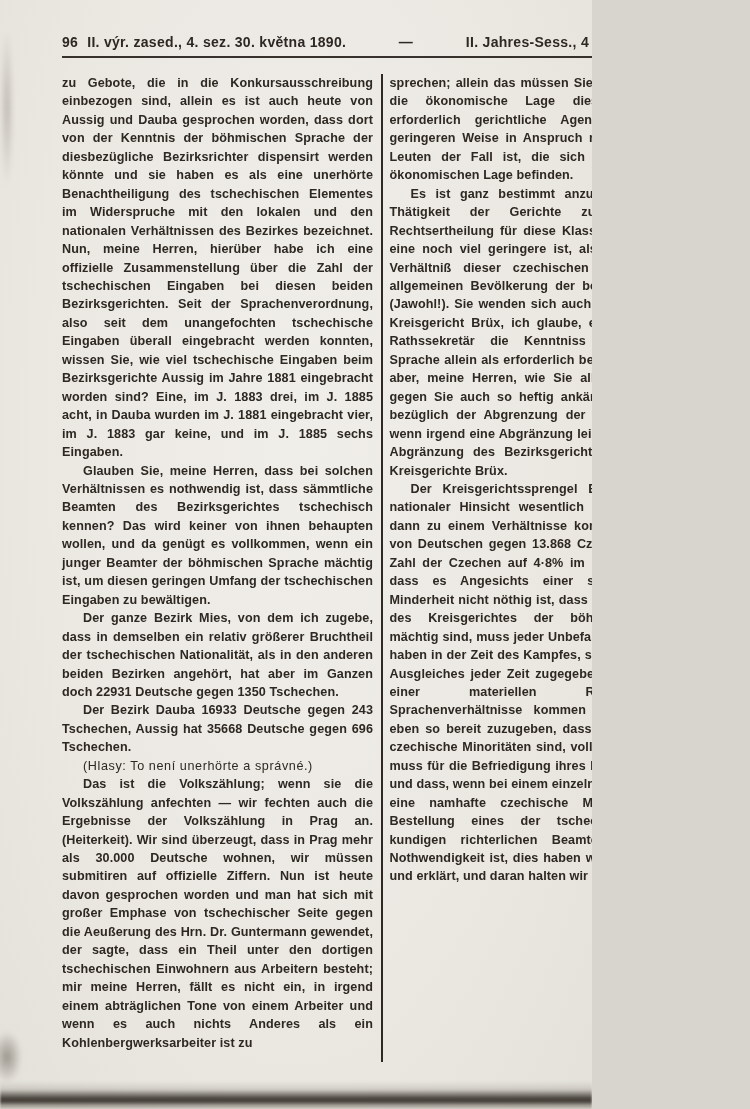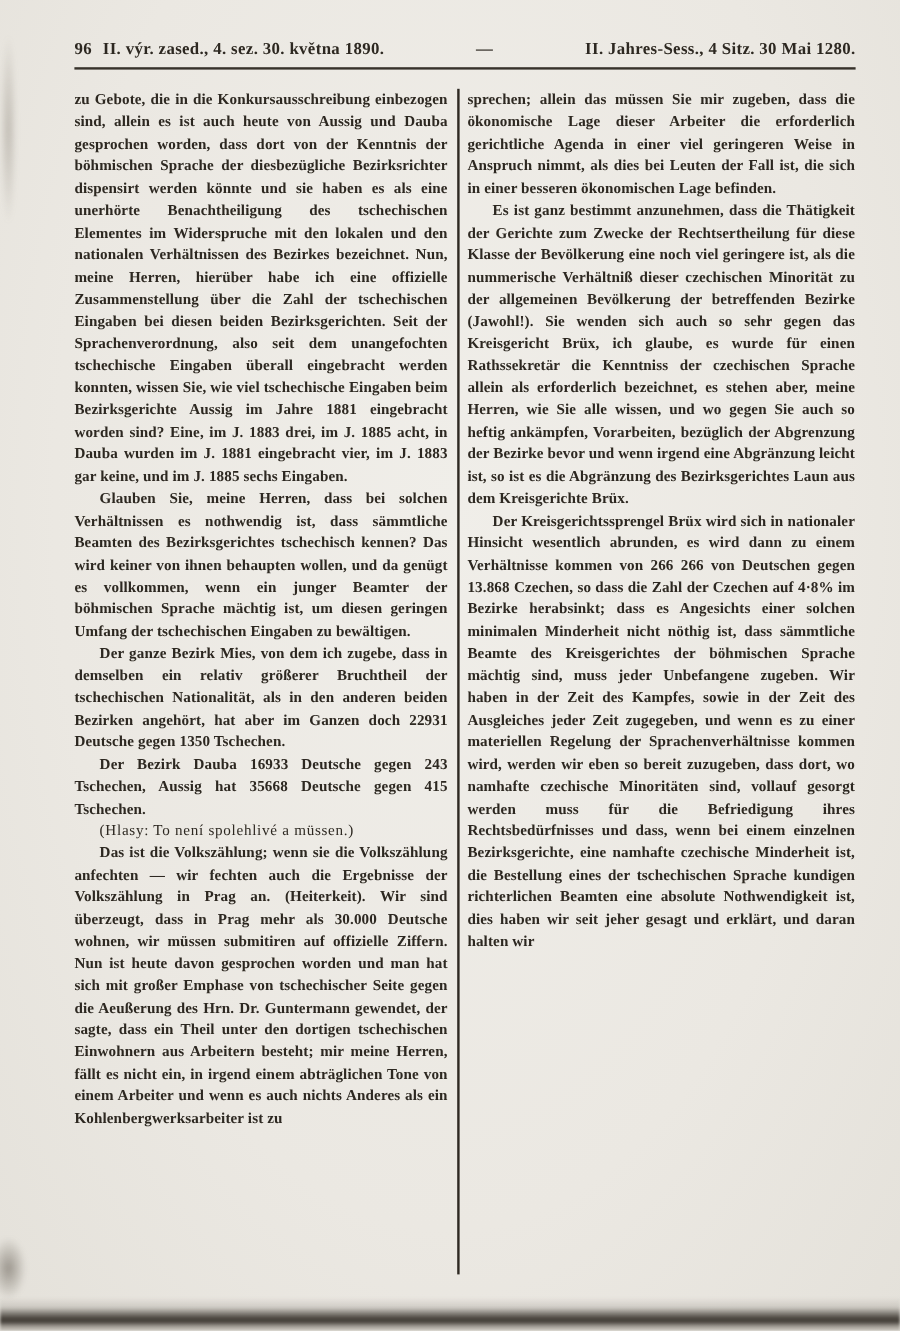--- a/index.html
+++ b/index.html
@@ -1,25 +1,25 @@
 <!DOCTYPE html>
 <html><head>
 <meta charset="utf-8">
 <style>
   html, body { margin: 0; padding: 0; }
   body { width: 750px; height: 1109px; overflow: hidden; background: #d8d5cf; }
 
   .page {
     position: relative;
-    width: 750px;
+    width: 592px;
     height: 1109px;
     overflow: hidden;
     background: radial-gradient(ellipse at 50% 38%, #f0eee9 0%, #ebe8e2 62%, #e4e1da 100%);
     color: #2d2821;
-    font-family: Liberation Serif, serif;
+    font-family: Liberation Sans, sans-serif;
   }
 
   .header {
     position: absolute;
     left: 62px; top: 34px; width: 651px;
     display: flex;
     justify-content: space-between;
     align-items: baseline;
     font-size: 14px;
     font-weight: 700;
@@ -103,22 +103,22 @@
   </div>
 
   <div class="header-rule"></div>
 
   <div class="columns">
 
     <div class="col col-left">
       <p class="para">zu Gebote, die in die Konkursausschreibung einbezogen sind, allein es ist auch heute von Aussig und Dauba gesprochen worden, dass dort von der Kenntnis der böhmischen Sprache der diesbezügliche Bezirksrichter dispensirt werden könnte und sie haben es als eine unerhörte Benachtheiligung des tschechischen Elementes im Widerspruche mit den lokalen und den nationalen Verhältnissen des Bezirkes bezeichnet. Nun, meine Herren, hierüber habe ich eine offizielle Zusammenstellung über die Zahl der tschechischen Eingaben bei diesen beiden Bezirksgerichten. Seit der Sprachenverordnung, also seit dem unangefochten tschechische Eingaben überall eingebracht werden konnten, wissen Sie, wie viel tschechische Eingaben beim Bezirksgerichte Aussig im Jahre 1881 eingebracht worden sind? Eine, im J. 1883 drei, im J. 1885 acht, in Dauba wurden im J. 1881 eingebracht vier, im J. 1883 gar keine, und im J. 1885 sechs Eingaben.</p>
       <p class="para indent">Glauben Sie, meine Herren, dass bei solchen Verhältnissen es nothwendig ist, dass sämmtliche Beamten des Bezirksgerichtes tschechisch kennen? Das wird keiner von ihnen behaupten wollen, und da genügt es vollkommen, wenn ein junger Beamter der böhmischen Sprache mächtig ist, um diesen geringen Umfang der tschechischen Eingaben zu bewältigen.</p>
       <p class="para indent">Der ganze Bezirk Mies, von dem ich zugebe, dass in demselben ein relativ größerer Bruchtheil der tschechischen Nationalität, als in den anderen beiden Bezirken angehört, hat aber im Ganzen doch 22931 Deutsche gegen 1350 Tschechen.</p>
-      <p class="para indent">Der Bezirk Dauba 16933 Deutsche gegen 243 Tschechen, Aussig hat 35668 Deutsche gegen 415 Tschechen.</p>
-      <p class="para indent roman">(Hlasy: To není spolehlivé a müssen.)</p>
+      <p class="para indent">Der Bezirk Dauba 16933 Deutsche gegen 243 Tschechen, Aussig hat 35668 Deutsche gegen 696 Tschechen.</p>
+      <p class="para indent roman">(Hlasy: To není unerhörte a správné.)</p>
       <p class="para indent">Das ist die Volkszählung; wenn sie die Volkszählung anfechten — wir fechten auch die Ergebnisse der Volkszählung in Prag an. (Heiterkeit). Wir sind überzeugt, dass in Prag mehr als 30.000 Deutsche wohnen, wir müssen submitiren auf offizielle Ziffern. Nun ist heute davon gesprochen worden und man hat sich mit großer Emphase von tschechischer Seite gegen die Aeußerung des Hrn. Dr. Guntermann gewendet, der sagte, dass ein Theil unter den dortigen tschechischen Einwohnern aus Arbeitern besteht; mir meine Herren, fällt es nicht ein, in irgend einem abträglichen Tone von einem Arbeiter und wenn es auch nichts Anderes als ein Kohlenbergwerksarbeiter ist zu</p>
     </div>
 
     <div class="col-divider"></div>
 
     <div class="col col-right">
       <p class="para">sprechen; allein das müssen Sie mir zugeben, dass die ökonomische Lage dieser Arbeiter die erforderlich gerichtliche Agenda in einer viel geringeren Weise in Anspruch nimmt, als dies bei Leuten der Fall ist, die sich in einer besseren ökonomischen Lage befinden.</p>
       <p class="para indent">Es ist ganz bestimmt anzunehmen, dass die Thätigkeit der Gerichte zum Zwecke der Rechtsertheilung für diese Klasse der Bevölkerung eine noch viel geringere ist, als die nummerische Verhältniß dieser czechischen Minorität zu der allgemeinen Bevölkerung der betreffenden Bezirke (Jawohl!). Sie wenden sich auch so sehr gegen das Kreisgericht Brüx, ich glaube, es wurde für einen Rathssekretär die Kenntniss der czechischen Sprache allein als erforderlich bezeichnet, es stehen aber, meine Herren, wie Sie alle wissen, und wo gegen Sie auch so heftig ankämpfen, Vorarbeiten, bezüglich der Abgrenzung der Bezirke bevor und wenn irgend eine Abgränzung leicht ist, so ist es die Abgränzung des Bezirksgerichtes Laun aus dem Kreisgerichte Brüx.</p>
       <p class="para indent">Der Kreisgerichtssprengel Brüx wird sich in nationaler Hinsicht wesentlich abrunden, es wird dann zu einem Verhältnisse kommen von 266 266 von Deutschen gegen 13.868 Czechen, so dass die Zahl der Czechen auf 4·8% im Bezirke herabsinkt; dass es Angesichts einer solchen minimalen Minderheit nicht nöthig ist, dass sämmtliche Beamte des Kreisgerichtes der böhmischen Sprache mächtig sind, muss jeder Unbefangene zugeben. Wir haben in der Zeit des Kampfes, sowie in der Zeit des Ausgleiches jeder Zeit zugegeben, und wenn es zu einer materiellen Regelung der Sprachenverhältnisse kommen wird, werden wir eben so bereit zuzugeben, dass dort, wo namhafte czechische Minoritäten sind, vollauf gesorgt werden muss für die Befriedigung ihres Rechtsbedürfnisses und dass, wenn bei einem einzelnen Bezirksgerichte, eine namhafte czechische Minderheit ist, die Bestellung eines der tschechischen Sprache kundigen richterlichen Beamten eine absolute Nothwendigkeit ist, dies haben wir seit jeher gesagt und erklärt, und daran halten wir</p>
     </div>

